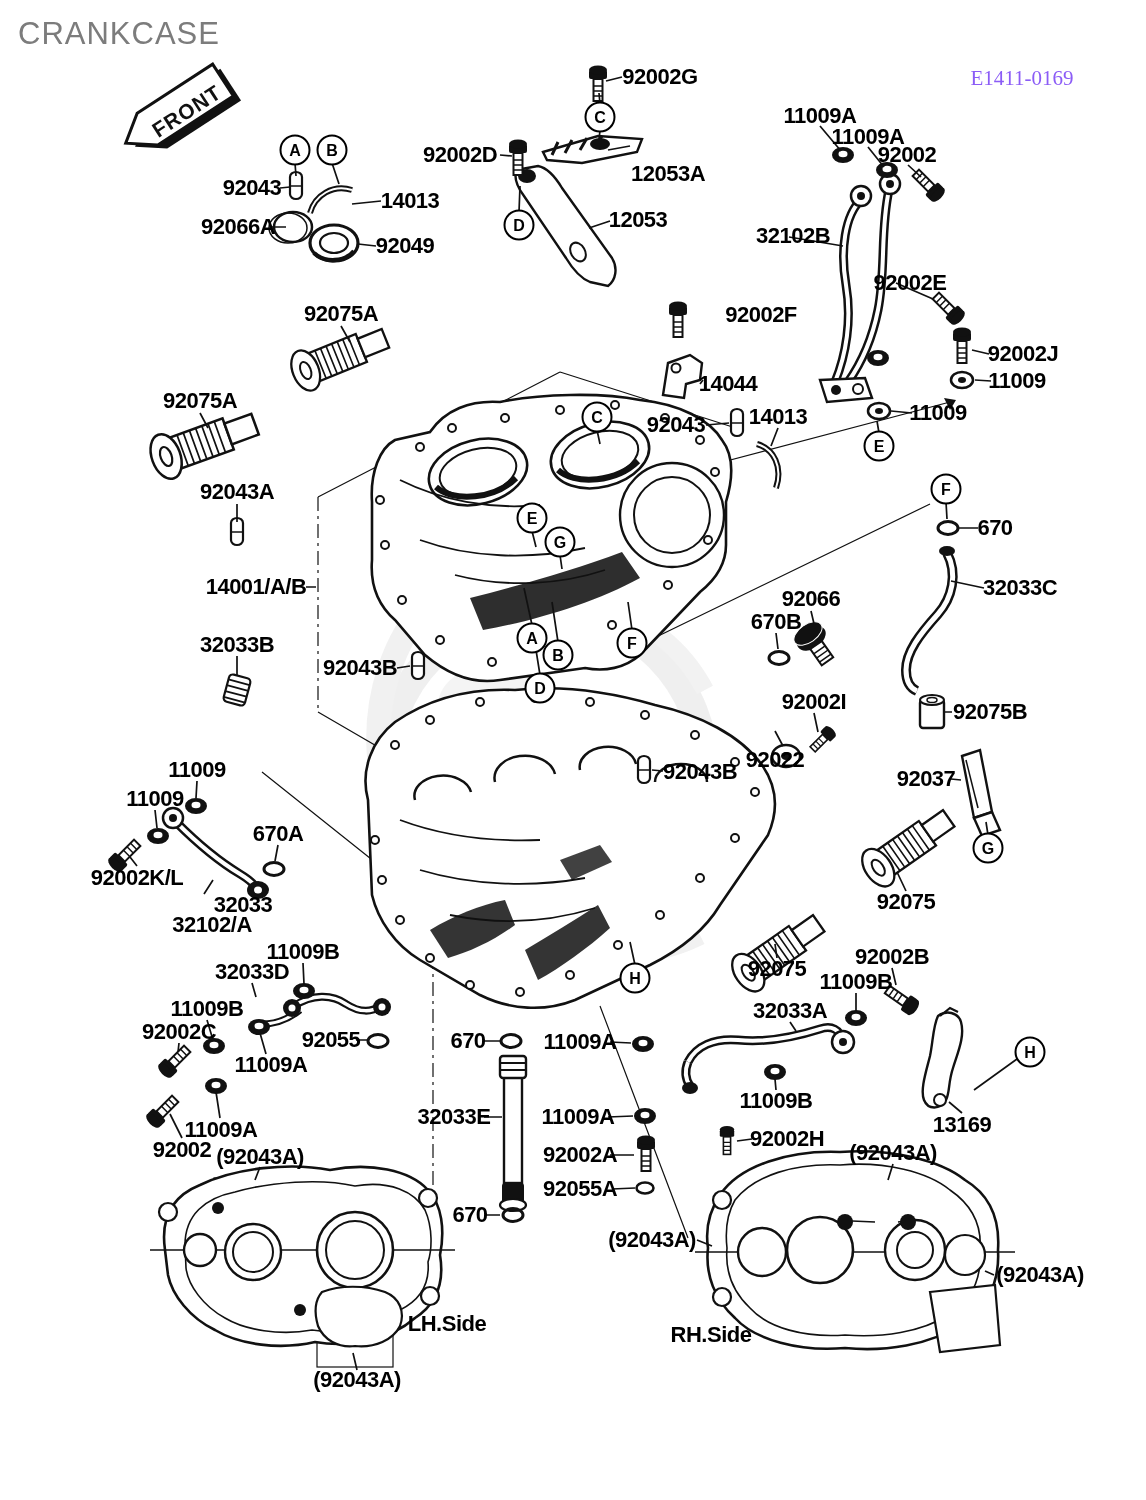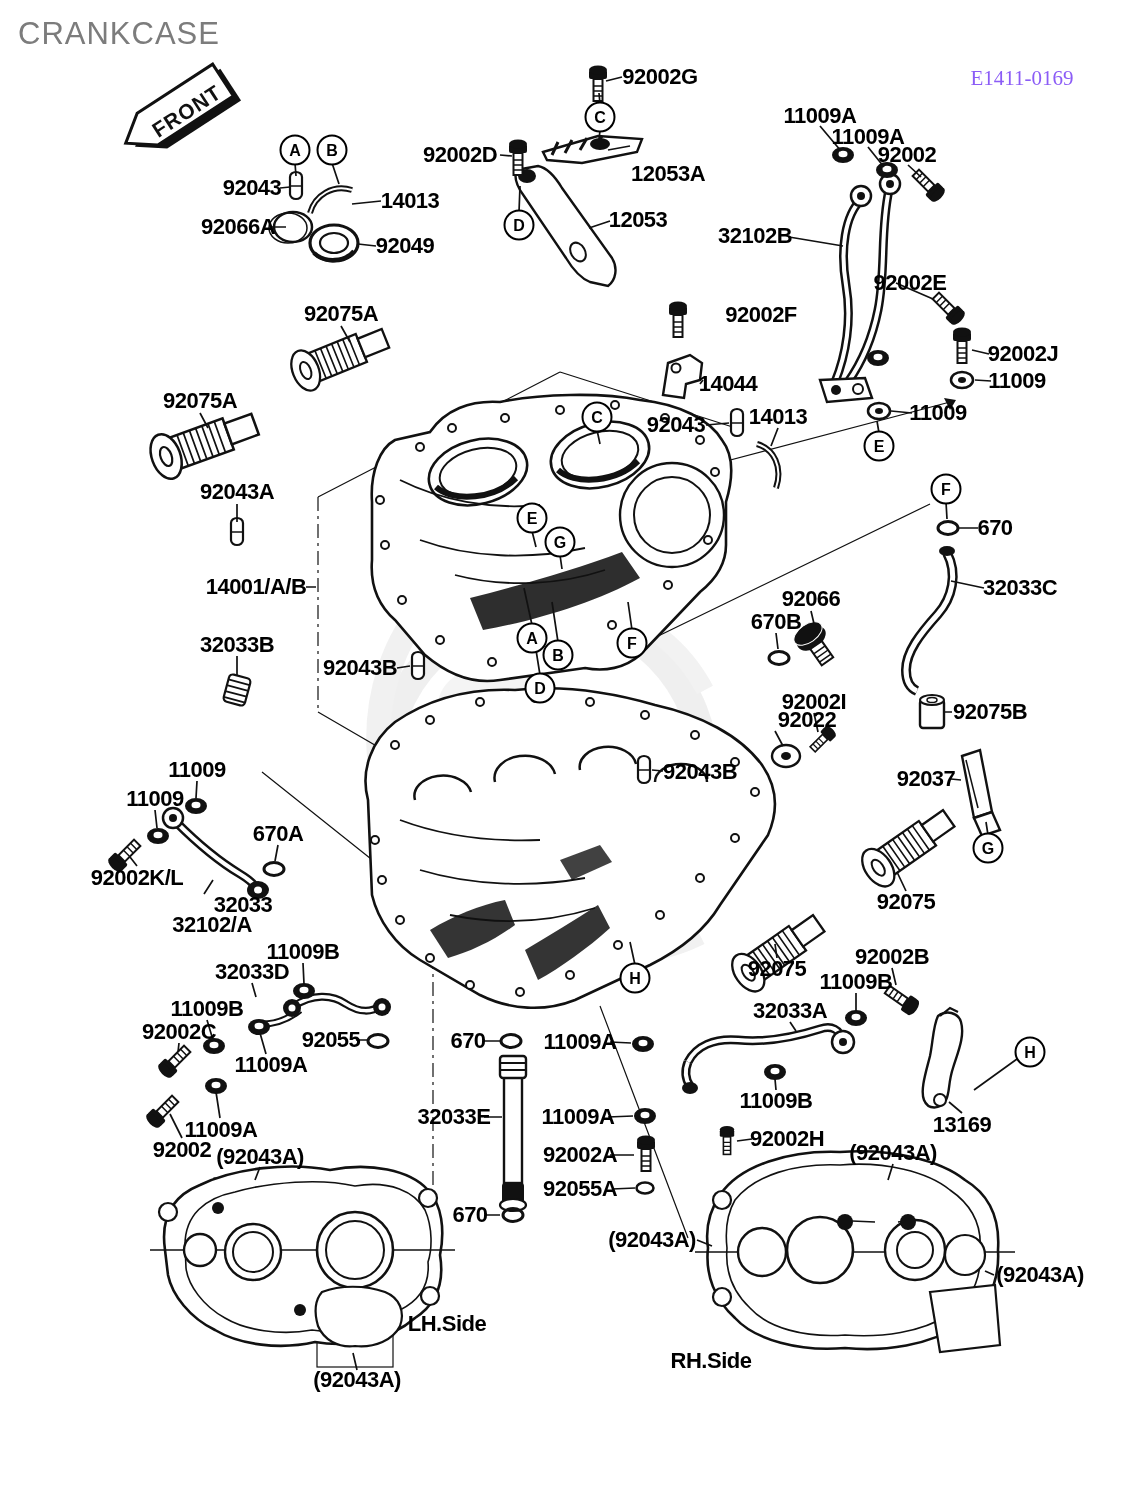--- a/index.html
+++ b/index.html
@@ -382,42 +382,42 @@
       <span class="plabel" style="left: 668px; top: 138px; margin-top: 36px;">12053A</span>
       <span class="plabel" style="left: 460px; top: 155px;">92002D</span>
       <span class="plabel" style="left: 820px; top: 116px;">11009A</span>
       <span class="plabel" style="left: 868px; top: 137px;">11009A</span>
       <span class="plabel" style="left: 907px; top: 155px;">92002</span>
       <span class="plabel" style="left: 252px; top: 188px;">92043</span>
       <span class="plabel" style="left: 410px; top: 201px;">14013</span>
       <span class="plabel" style="left: 238px; top: 227px;">92066A</span>
       <span class="plabel" style="left: 638px; top: 220px;">12053</span>
       <span class="plabel" style="left: 405px; top: 246px;">92049</span>
-      <span class="plabel" style="left: 755px; top: 236px;">32102B</span>
+      <span class="plabel" style="left: 793px; top: 236px;">32102B</span>
       <span class="plabel" style="left: 910px; top: 283px; text-align: center;">92002E</span>
       <span class="plabel" style="left: 341px; top: 314px;">92075A</span>
       <span class="plabel" style="left: 741px; top: 315px; margin-left: 20px;">92002F</span>
       <span class="plabel" style="left: 1023px; top: 354px;">92002J</span>
       <span class="plabel" style="left: 1017px; top: 381px;">11009</span>
       <span class="plabel" style="left: 728px; top: 384px;">14044</span>
       <span class="plabel" style="left: 200px; top: 401px;">92075A</span>
       <span class="plabel" style="left: 938px; top: 413px;">11009</span>
       <span class="plabel" style="left: 676px; top: 425px;">92043</span>
       <span class="plabel" style="left: 778px; top: 417px;">14013</span>
       <span class="plabel" style="left: 237px; top: 492px;">92043A</span>
       <span class="plabel" style="left: 995px; top: 528px;">670</span>
       <span class="plabel" style="left: 256px; top: 587px;">14001/A/B</span>
       <span class="plabel" style="left: 1020px; top: 588px;">32033C</span>
       <span class="plabel" style="left: 811px; top: 599px;">92066</span>
       <span class="plabel" style="left: 776px; top: 622px;">670B</span>
       <span class="plabel" style="left: 237px; top: 645px;">32033B</span>
       <span class="plabel" style="left: 360px; top: 668px;">92043B</span>
       <span class="plabel" style="left: 814px; top: 702px;">92002I</span>
       <span class="plabel" style="left: 990px; top: 712px;">92075B</span>
-      <span class="plabel" style="left: 775px; top: 720px; margin-left: 32px;">92022</span>
+      <span class="plabel" style="left: 775px; top: 760px;">92022</span>
       <span class="plabel" style="left: 197px; top: 770px;">11009</span>
       <span class="plabel" style="left: 700px; top: 772px;">92043B</span>
       <span class="plabel" style="left: 926px; top: 779px;">92037</span>
       <span class="plabel" style="left: 155px; top: 799px;">11009</span>
       <span class="plabel" style="left: 278px; top: 834px; text-align: center;">670A</span>
       <span class="plabel" style="left: 137px; top: 878px;">92002K/L</span>
       <span class="plabel" style="left: 204px; top: 905px; margin-left: 39px;">32033</span>
       <span class="plabel" style="left: 212px; top: 925px;">32102/A</span>
       <span class="plabel" style="left: 906px; top: 902px;">92075</span>
       <span class="plabel" style="left: 303px; top: 952px;">11009B</span>
@@ -440,21 +440,21 @@
       <span class="plabel" style="left: 182px; top: 1150px;">92002</span>
       <span class="plabel" style="left: 787px; top: 1139px;">92002H</span>
       <span class="plabel" style="left: 580px; top: 1155px;">92002A</span>
       <span class="plabel" style="left: 260px; top: 1157px;">(92043A)</span>
       <span class="plabel" style="left: 893px; top: 1153px;">(92043A)</span>
       <span class="plabel" style="left: 580px; top: 1189px;">92055A</span>
       <span class="plabel" style="left: 470px; top: 1215px;">670</span>
       <span class="plabel" style="left: 652px; top: 1240px;">(92043A)</span>
       <span class="plabel" style="left: 1040px; top: 1275px;">(92043A)</span>
       <span class="plabel" style="left: 447px; top: 1324px;">LH.Side</span>
-      <span class="plabel" style="left: 711px; top: 1335px; margin-top: 26px;">RH.Side</span>
+      <span class="plabel" style="left: 711px; top: 1335px;">RH.Side</span>
       <span class="plabel" style="left: 357px; top: 1380px;">(92043A)</span>
       <span class="callout" style="left: 295px; top: 150px;">A</span>
       <span class="callout" style="left: 332px; top: 150px;">B</span>
       <span class="callout" style="left: 600px; top: 117px;">C</span>
       <span class="callout" style="left: 519px; top: 225px;">D</span>
       <span class="callout" style="left: 597px; top: 417px;">C</span>
       <span class="callout" style="left: 532px; top: 518px;">E</span>
       <span class="callout" style="left: 560px; top: 542px;">G</span>
       <span class="callout" style="left: 532px; top: 638px;">A</span>
       <span class="callout" style="left: 558px; top: 655px;">B</span>

